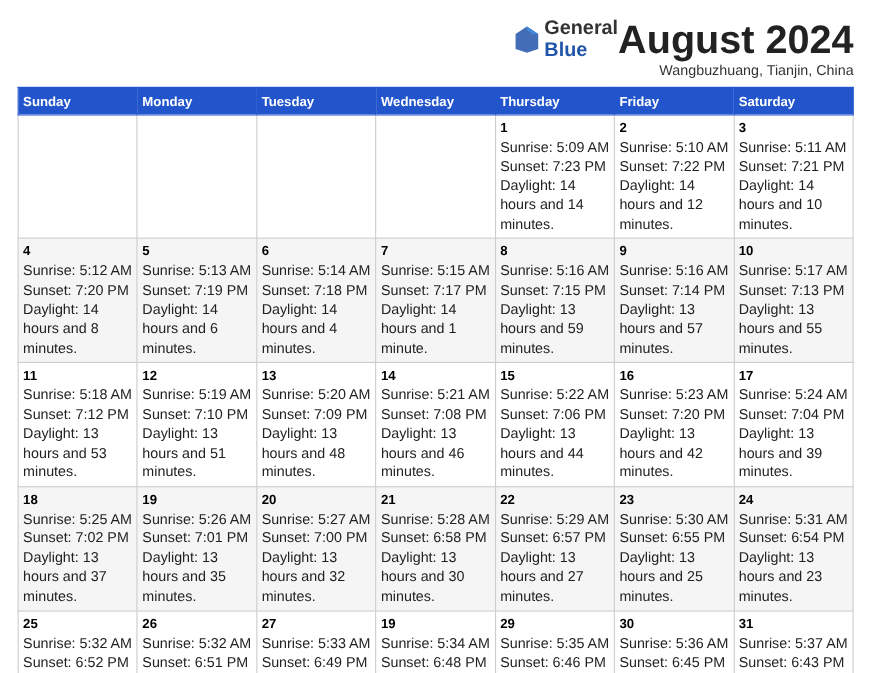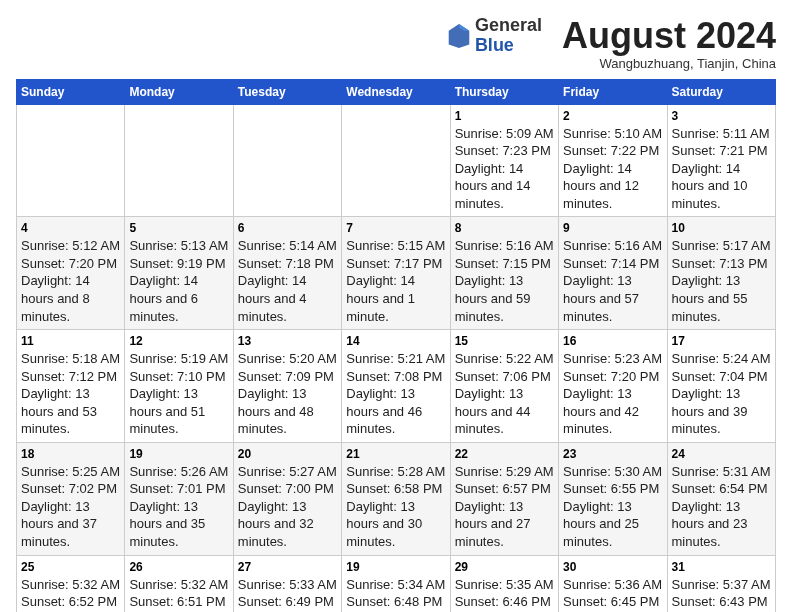--- a/index.html
+++ b/index.html
@@ -33,21 +33,20 @@
       height: 28px;
     }
     .title-area {
       text-align: right;
     }
     .month-title {
       font-size: 36px;
       font-weight: bold;
       color: #222;
       line-height: 1.1;
-      margin-left: 20px;
     }
     .location-title {
       font-size: 13px;
       color: #333;
     }
     table {
       width: 100%;
       border-collapse: collapse;
       font-size: 10.5px;
     }
@@ -149,21 +148,21 @@
         <td>
           <span class="day-number">4</span>
           <div class="cell-content">Sunrise: 5:12 AM
 Sunset: 7:20 PM
 Daylight: 14 hours
 and 8 minutes.</div>
         </td>
         <td>
           <span class="day-number">5</span>
           <div class="cell-content">Sunrise: 5:13 AM
-Sunset: 9:19 PM
+Sunset: 7:19 PM
 Daylight: 14 hours
 and 6 minutes.</div>
         </td>
         <td>
           <span class="day-number">6</span>
           <div class="cell-content">Sunrise: 5:14 AM
 Sunset: 7:18 PM
 Daylight: 14 hours
 and 4 minutes.</div>
         </td>

